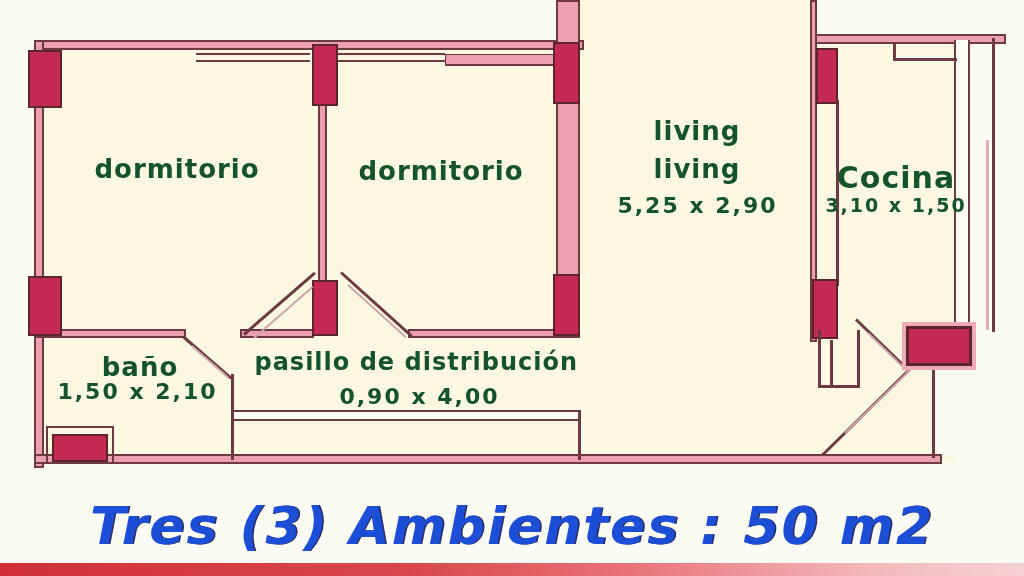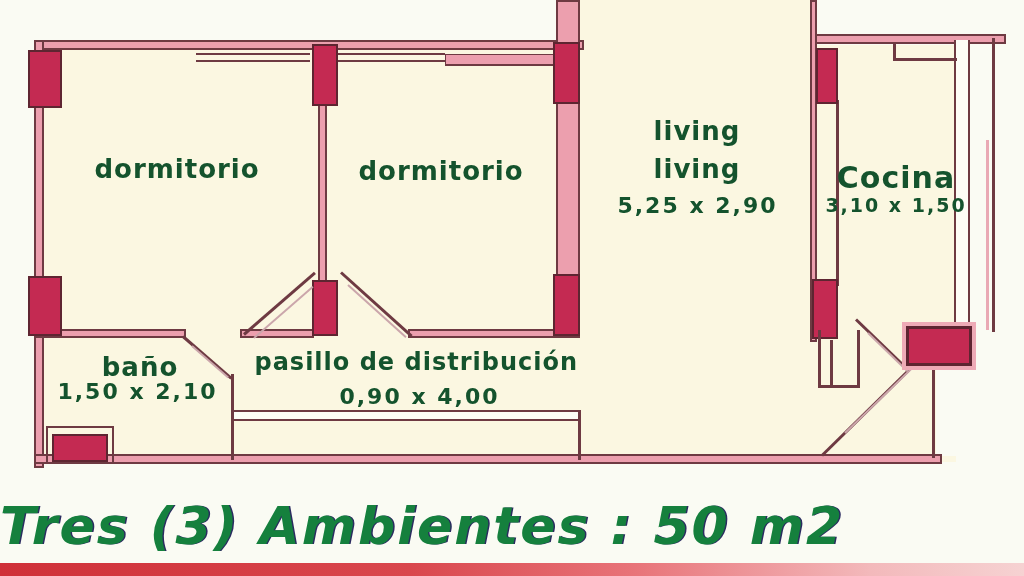--- a/index.html
+++ b/index.html
@@ -20,22 +20,22 @@
   .col{position:absolute;background:#c42a52;border:2px solid #5e2531;box-sizing:border-box;}
   .swing{position:absolute;height:3px;background:#6e3a42;transform-origin:0 50%;}
   .swing.thin{height:2px;background:#cba6ab;}
   .rlabel,.rdims{
     position:absolute;text-align:center;color:#14532d;font-weight:bold;
     line-height:1.05;letter-spacing:1px;white-space:nowrap;
   }
   .rlabel{font-size:26px;}
   .rdims{font-size:22px;letter-spacing:2px;}
   #title{
-    position:absolute;left:0;top:496px;width:1024px;
-    color:#15803d;font-size:52px;font-weight:bold;font-style:italic;
+    position:absolute;left:0;top:496px;width:1024px;text-align:center;
+    color:#1d4ed8;font-size:52px;font-weight:bold;font-style:italic;
     letter-spacing:2px;white-space:nowrap;
     text-shadow:1.5px 0 0 #2b2b60;
   }
   #banner{
     position:absolute;left:0;top:563px;width:1024px;height:13px;
     background:linear-gradient(90deg,#cf3038 0%,#d9474d 40%,#e87479 62%,#f3b9bb 85%,#f6d2d2 100%);
   }
 </style>
 </head>
 <body>

